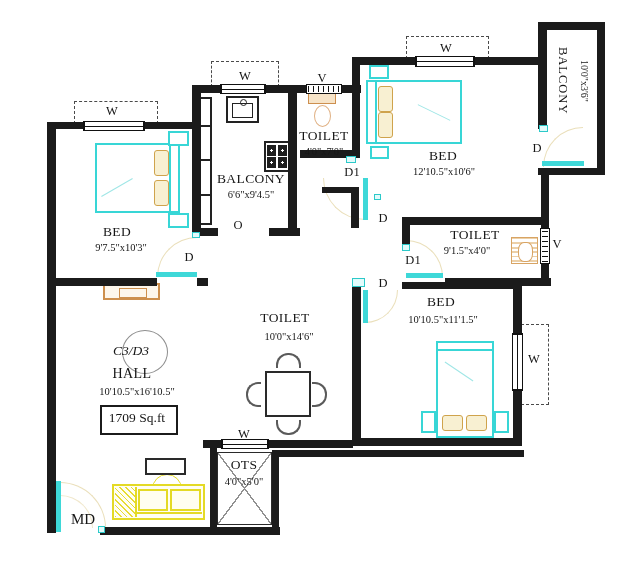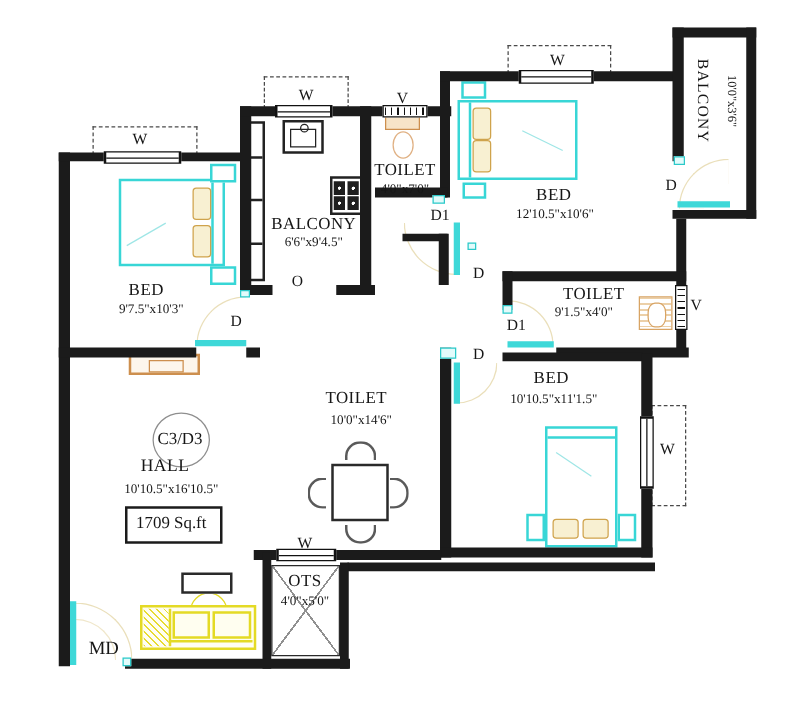--- a/index.html
+++ b/index.html
@@ -183,21 +183,21 @@
   <div class="furn" style="left:145px;top:458px;width:41px;height:17px;border:2px solid #2a2a2a;"></div>
   <div class="furn" style="left:103px;top:283px;width:57px;height:17px;border:2px solid #cd8f4e;background:#fdf6ec;">
     <div style="position:absolute;left:14px;top:3px;width:26px;height:8px;border:1px solid #cd8f4e;"></div>
   </div>
 
   <div class="furn" style="left:217px;top:452px;width:55px;height:73px;border:1.5px solid #2a2a2a;background:
     linear-gradient(to top right, transparent calc(50% - .7px), #909090 calc(50% - .7px) calc(50% + .7px), transparent calc(50% + .7px)),
     linear-gradient(to bottom right, transparent calc(50% - .7px), #909090 calc(50% - .7px) calc(50% + .7px), transparent calc(50% + .7px));"></div>
 
   <div style="position:absolute;left:122px;top:330px;width:44px;height:42px;border:1px solid #8e8e8e;border-radius:50%;z-index:2;"></div>
-  <div class="lbl" style="left:144px;top:344px;font-size:13.5px;">C3/D3</div>
+  <div class="lbl" style="left:131px;top:344px;font-size:13.5px;font-style:italic;">C3/D3</div>
   <div style="position:absolute;left:100px;top:405px;width:74px;height:26px;border:2px solid #1b1b1b;z-index:2;"></div>
   <div class="lbl" style="left:137px;top:411px;font-size:13.5px;">1709 Sq.ft</div>
 
   <div class="lbl name" style="left:251px;top:172px;">BALCONY</div>
   <div class="lbl dims" style="left:251px;top:190px;">6'6"x9'4.5"</div>
 
   <div class="lbl name" style="left:324px;top:129px;">TOILET</div>
   <div class="lbl dims" style="left:324px;top:147px;">4'0"x7'0"</div>
 
   <div class="lbl name" style="left:443px;top:149px;">BED</div>

